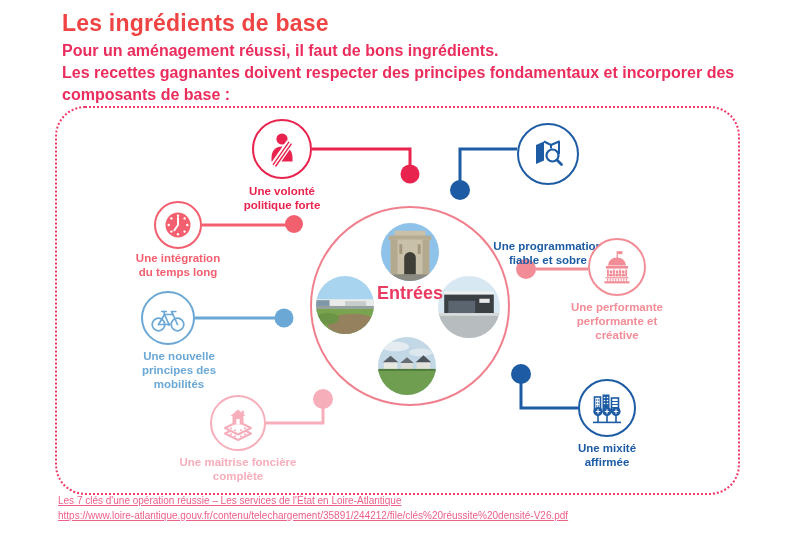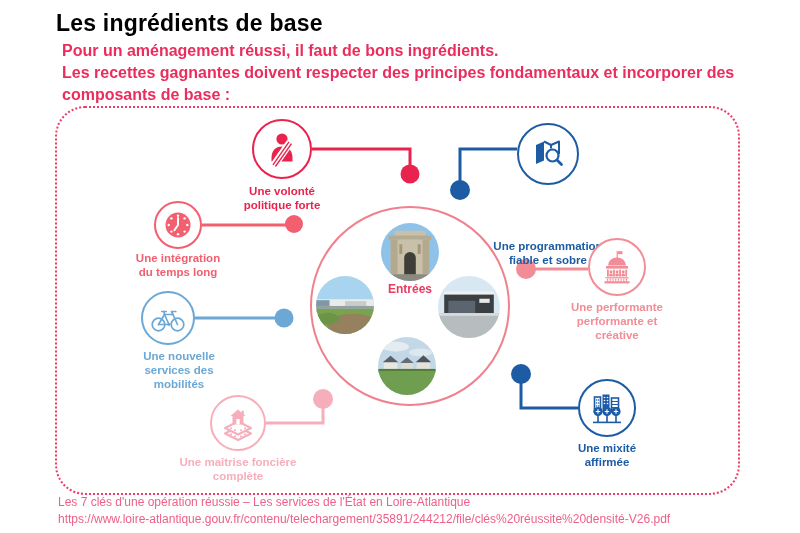--- a/index.html
+++ b/index.html
@@ -3,41 +3,41 @@
 <meta charset="utf-8">
 <style>
   html,body{margin:0;padding:0;}
   body{
     width:800px;height:533px;background:#ffffff;overflow:hidden;position:relative;
     font-family:"Liberation Sans", sans-serif;
   }
   #stage{position:absolute;left:0;top:0;width:800px;height:533px;}
 
   
-  .page-title{position:absolute;left:56px;top:10px;font-size:23px;font-weight:bold;color:#000000;letter-spacing:.2px;}
+  .page-title{position:absolute;left:62px;top:10px;font-size:23px;font-weight:bold;color:#ef4444;letter-spacing:.2px;}
   .intro{position:absolute;left:62px;top:40px;width:712px;font-size:16px;font-weight:600;color:#ea2d5c;line-height:1.38;}
 
   
   .panel{position:absolute;left:55px;top:106px;width:681px;height:385px;
     border:2px dotted #ef3a68;border-radius:30px;background:#fff;}
 
   
   #connectors{position:absolute;left:0;top:0;pointer-events:none;}
 
   
   .center-circle{position:absolute;left:310px;top:206px;width:200px;height:200px;border:2px solid #f0808d;
     border-radius:50%;box-sizing:border-box;background:#fff;}
   .photo{position:absolute;border-radius:50%;overflow:hidden;}
   .photo svg{display:block;}
   .photo-top{left:381px;top:223px;width:58px;height:58px;}
   .photo-left{left:316px;top:276px;width:58px;height:58px;}
   .photo-right{left:438px;top:276px;width:62px;height:62px;}
   .photo-bottom{left:378px;top:337px;width:58px;height:58px;}
   .center-label{position:absolute;left:350px;top:283px;width:120px;text-align:center;
-    font-size:12px;font-weight:bold;color:#e93a60;line-height:1.15;}
+    font-size:18px;font-weight:bold;color:#e93a60;line-height:1.15;}
   .center-label span{display:block;}
 
   
   .ring{position:absolute;border-radius:50%;box-sizing:border-box;background:#fff;
     display:flex;align-items:center;justify-content:center;}
   .nlabel{position:absolute;text-align:center;font-size:11.5px;font-weight:bold;line-height:1.22;}
   .nlabel span{display:block;}
 
   .ring-volonte{left:252px;top:119px;width:60px;height:60px;border:2.5px solid #e8244e;}
   .lbl-volonte{left:197px;top:184px;width:170px;color:#e8244e;}
@@ -54,21 +54,21 @@
   .ring-fonciere{left:210px;top:395px;width:56px;height:56px;border:2.5px solid #f7aebb;}
   .lbl-fonciere{left:143px;top:455px;width:190px;color:#f7aebb;}
 
   .ring-gouvernance{left:588px;top:238px;width:58px;height:58px;border:2.5px solid #f28d97;}
   .lbl-gouvernance{left:532px;top:300px;width:170px;color:#f28d97;}
 
   .ring-mixite{left:578px;top:379px;width:58px;height:58px;border:2.5px solid #1d5ca4;}
   .lbl-mixite{left:532px;top:441px;width:150px;color:#1d5ca4;}
 
   
-  .footer{position:absolute;left:58px;top:494px;color:#ee6088;font-size:12px;line-height:1.45;}
+  .footer{position:absolute;left:58px;top:494px;color:#ee6088;font-size:10px;line-height:1.45;text-decoration:underline;}
 </style>
 </head>
 <body>
 
 <div id="stage">
 
   <div class="page-title">Les ingrédients de base</div>
   <div class="intro">
     <div>Pour un aménagement réussi, il faut de bons ingrédients.</div>
     <div>Les recettes gagnantes doivent respecter des principes fondamentaux et incorporer des composants de base :</div>
@@ -217,21 +217,21 @@
         <path d="M16.5,16.5 L21,26.5 H10.5"></path>
         <path d="M25,16.5 L23.5,13.5 H27.8"></path>
         <path d="M13.8,13.5 H18.2"></path>
         <path d="M16,13.5 L16.5,16.5"></path>
       </g>
       <circle cx="21" cy="26.5" r="1.4" fill="#6ba8d5"></circle>
     </svg>
   </div>
   <div class="nlabel lbl-mobilites">
     <span>Une nouvelle</span>
-    <span>services des</span>
+    <span>principes des</span>
     <span>mobilités</span>
   </div>
 
   <div class="ring ring-fonciere">
     <svg width="40" height="40" viewBox="0 0 40 40">
       <g fill="#ffffff" stroke="#f7aebb" stroke-width="2" stroke-linejoin="round">
         <path d="M20,24 L33,30.5 L20,37 L7,30.5 Z"></path>
         <path d="M20,18.5 L33,25 L20,31.5 L7,25 Z"></path>
       </g>
       <g fill="#f7aebb">

